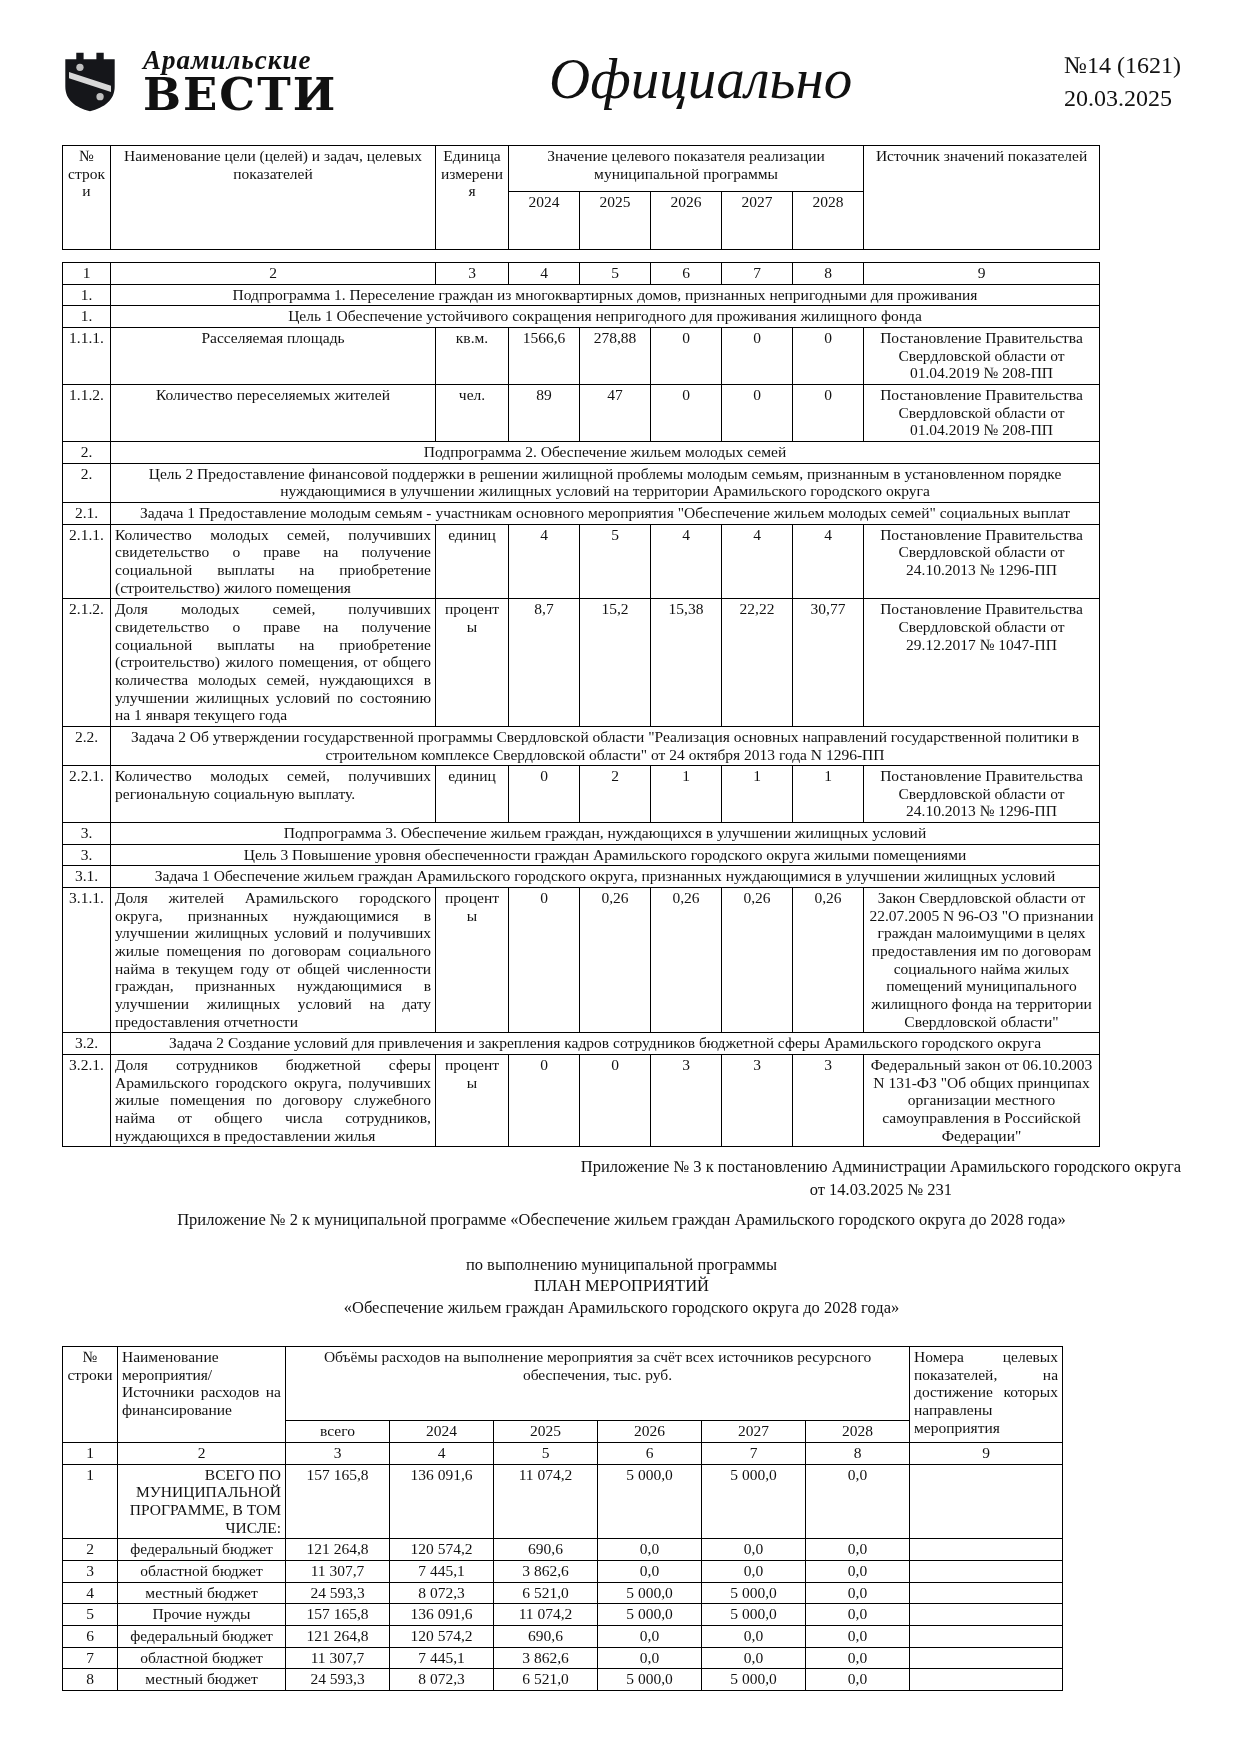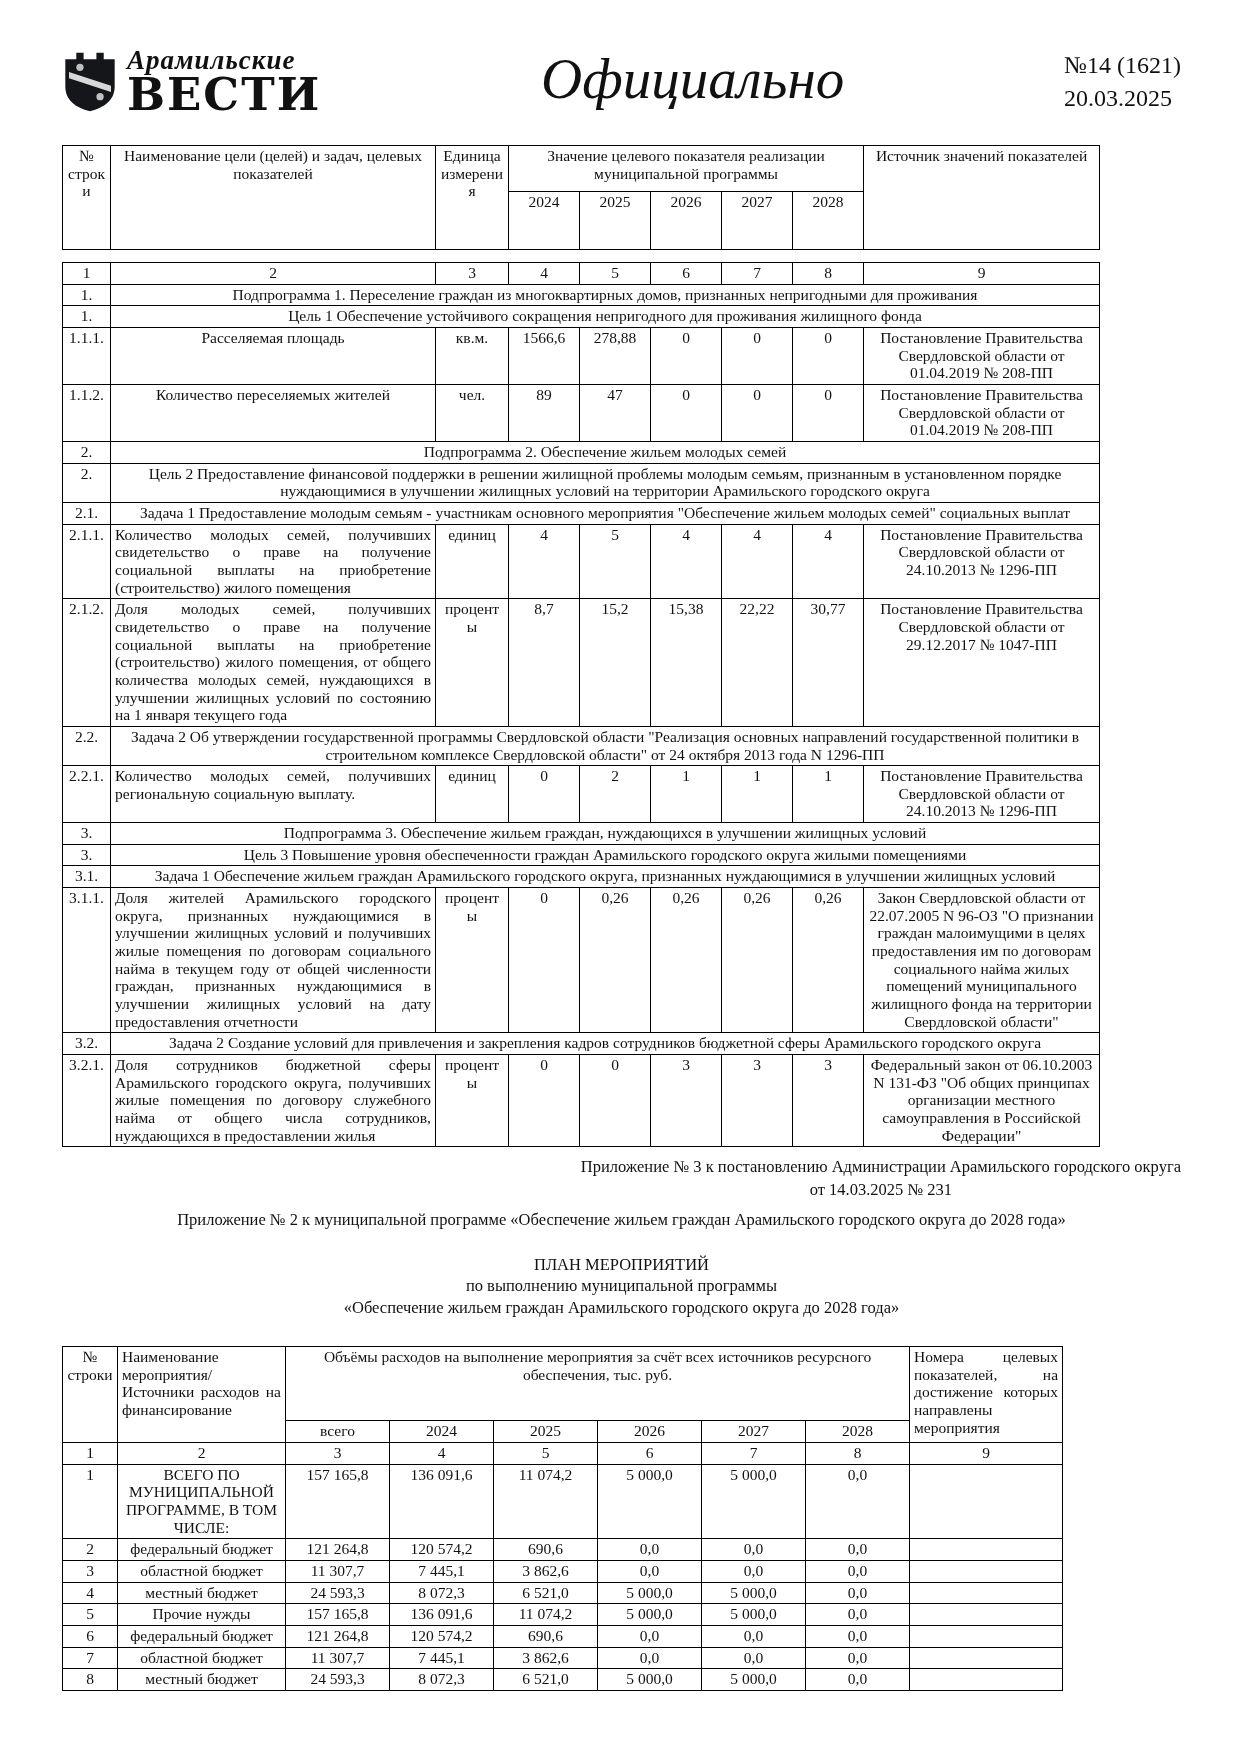--- a/index.html
+++ b/index.html
@@ -5,39 +5,39 @@
   * { margin:0; padding:0; box-sizing:border-box; }
   html,body { background:#d9d9d9; }
   body { font-family:"Liberation Serif", serif; color:#111; }
   .page {
     width:1241px; height:1754px; margin:0 auto; background:#ffffff;
     padding:46px 60px 0 62px; overflow:hidden; position:relative;
   }
 
   
   .masthead { display:flex; align-items:center; justify-content:space-between; margin-bottom:28px; }
-  .brand { display:flex; align-items:center; gap:9px; }
+  .brand { display:flex; align-items:center; gap:25px; }
   .emblem { width:56px; height:64px; flex:0 0 auto; }
   .brand-text { display:flex; flex-direction:column; }
   .brand-top { font-style:italic; font-weight:bold; font-size:27px; line-height:1.05; letter-spacing:1px; }
   .brand-bottom { font-family:"DejaVu Serif", serif; font-weight:bold; font-size:45px; line-height:0.95; letter-spacing:2px; }
   .section-title { font-style:italic; font-size:57px; line-height:1; padding-bottom:6px; }
   .issue-block { display:flex; align-items:center; gap:2px; }
   .issue-meta { font-size:24px; line-height:1.35; }
   .page-number { font-family:"DejaVu Serif", serif; font-weight:bold; font-size:92px; line-height:0.82; letter-spacing:-3px; }
 
   
   .doc-table { border-collapse:collapse; table-layout:fixed; }
   .doc-table td {
     border:1px solid #000; font-size:15.5px; line-height:1.14;
     padding:1px 4px 2px; text-align:center; vertical-align:top;
     word-wrap:break-word; overflow-wrap:break-word;
   }
   .doc-table td.j { text-align:justify; hyphens:auto; }
-  .doc-table td.l { text-align:center; }
+  .doc-table td.l { text-align:right; }
   .head-table { margin-bottom:12px; }
 
   
   .appendix-right { margin-top:9px; margin-left:auto; width:fit-content; text-align:center; font-size:16.5px; line-height:1.35; }
   .appendix-center { margin-top:9px; text-align:center; font-size:16.5px; }
   .plan-head { margin-top:24px; text-align:center; font-size:16.5px; line-height:1.3; }
   .plan-table { margin-top:28px; }
 </style>
 </head>
 <body>
@@ -240,22 +240,22 @@
     </table>
 
   <div class="appendix-right">
     <div>Приложение № 3 к постановлению Администрации Арамильского городского округа</div>
     <div>от 14.03.2025 № 231</div>
   </div>
 
   <div class="appendix-center">Приложение № 2 к муниципальной программе «Обеспечение жильем граждан Арамильского городского округа до 2028 года»</div>
 
   <div class="plan-head">
+    <div>по выполнению муниципальной программы</div>
     <div>ПЛАН МЕРОПРИЯТИЙ</div>
-    <div>по выполнению муниципальной программы</div>
     <div>«Обеспечение жильем граждан Арамильского городского округа до 2028 года»</div>
   </div>
 
   <table class="doc-table plan-table" style="width: 1000px;">
       <colgroup>
         <col style="width: 55px;">
         <col style="width: 168px;">
         <col style="width: 104px;">
         <col style="width: 104px;">
         <col style="width: 104px;">

